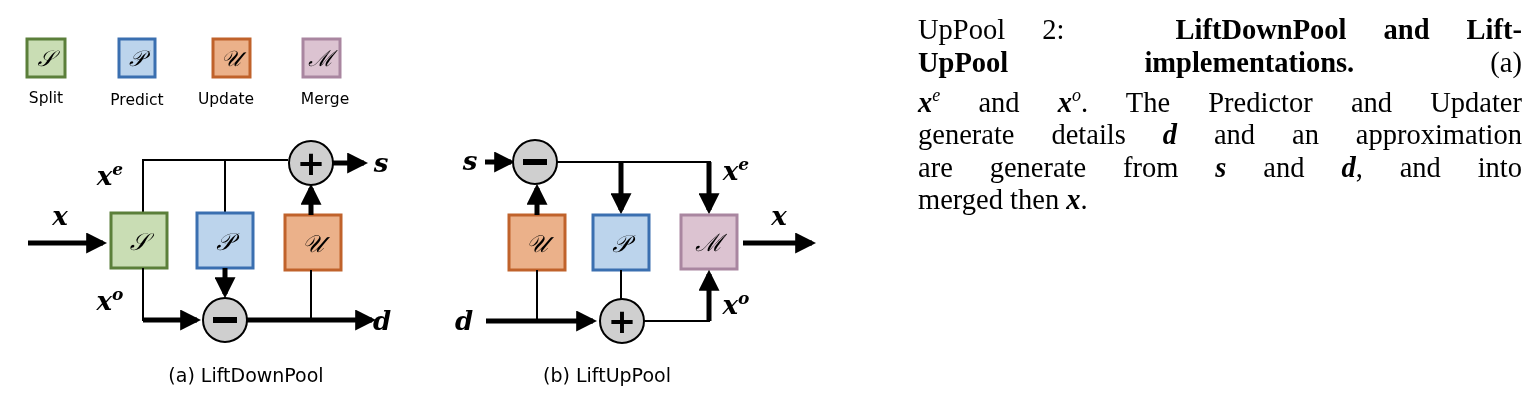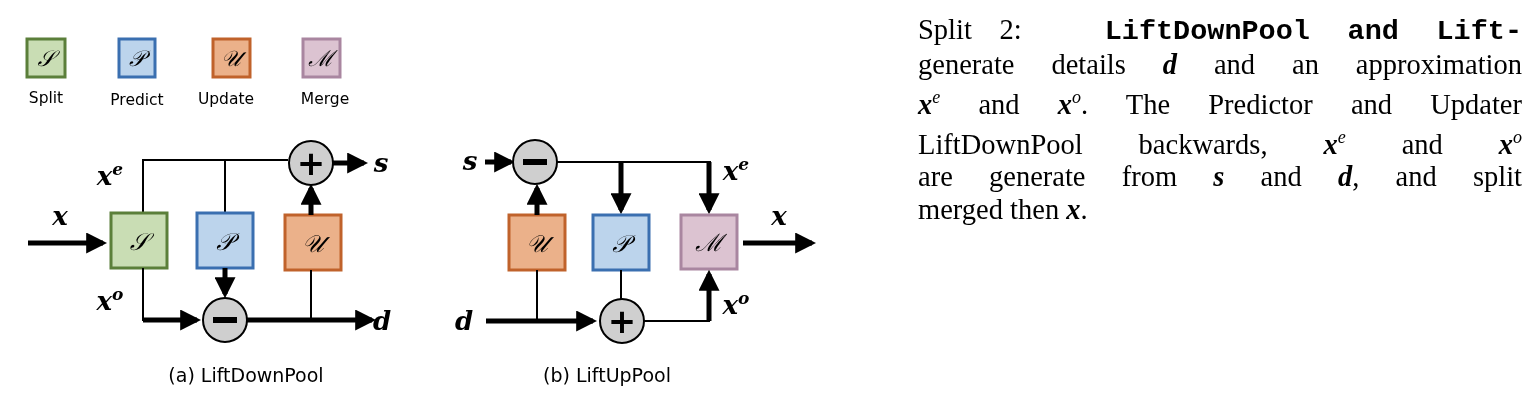--- a/index.html
+++ b/index.html
@@ -5,21 +5,21 @@
     html, body { margin: 0; padding: 0; background: #ffffff; }
     body { width: 1530px; height: 410px; position: relative; overflow: hidden; }
     #figure { position: absolute; left: 0; top: 0; width: 880px; height: 410px; }
     .sans { font-family: "DejaVu Sans", sans-serif; }
     .serif { font-family: "DejaVu Serif", serif; }
     #caption {
       position: absolute; left: 918px; top: 14px; width: 604px;
       font-family: "Liberation Serif", serif; font-size: 28.5px; line-height: 32.5px;
       color: #000; text-align: justify;
     }
-    #caption b { font-weight: bold; font-family: Liberation Mono, monospace; }
+    #caption b { font-weight: bold; }
     #caption .m { font-weight: bold; font-style: italic; }
     #caption .line { display: block; text-align: justify; text-align-last: justify; white-space: nowrap; }
     #caption .line.last { text-align-last: left; }
   </style>
 </head>
 <body>
 
 <svg id="figure" viewBox="0 0 880 410" xmlns="http://www.w3.org/2000/svg">
   <defs>
     <marker id="ah" viewBox="0 0 10 10" refX="8" refY="5" markerWidth="4.2" markerHeight="4.2" orient="auto">
@@ -126,19 +126,19 @@
 
     <polyline points="644,321 709,321 709,300" fill="none" stroke="#000" stroke-width="2"></polyline>
     <line x1="709" y1="321" x2="709" y2="274" stroke="#000" stroke-width="5" marker-end="url(#ah)"></line>
     <text x="736" y="314" text-anchor="middle" class="serif" font-size="26" font-weight="bold" font-style="italic"><tspan>x</tspan><tspan dy="-10" font-size="17">o</tspan></text>
 
     <text x="607" y="382" text-anchor="middle" class="sans" font-size="19">(b) LiftUpPool</text>
   </g>
 </svg>
 
 <div id="caption">
-  <span class="line"><span>Split 2:</span>&nbsp;&nbsp;&nbsp;<b>LiftDownPool and Lift-</b></span>
+  <span class="line"><span>UpPool 2:</span>&nbsp;&nbsp;&nbsp;<b>LiftDownPool and Lift-</b></span>
+  <span class="line"><b>UpPool implementations.</b> <span>(a)</span></span>
+  <span class="line"><span class="m">x</span><sup style="font-style:italic;font-size:18px">e</sup> <span>and</span> <span class="m">x</span><sup style="font-style:italic;font-size:18px">o</sup><span>. The Predictor and Updater</span></span>
   <span class="line"><span>generate details</span> <span class="m">d</span> <span>and an approximation</span></span>
-  <span class="line"><span class="m">x</span><sup style="font-style:italic;font-size:18px">e</sup> <span>and</span> <span class="m">x</span><sup style="font-style:italic;font-size:18px">o</sup><span>. The Predictor and Updater</span></span>
-  <span class="line"><span>LiftDownPool backwards,</span> <span class="m">x</span><sup style="font-style:italic;font-size:18px">e</sup> <span>and</span> <span class="m">x</span><sup style="font-style:italic;font-size:18px">o</sup></span>
-  <span class="line"><span>are generate from</span> <span class="m">s</span> <span>and</span> <span class="m">d</span><span>, and split</span></span>
+  <span class="line"><span>are generate from</span> <span class="m">s</span> <span>and</span> <span class="m">d</span><span>, and into</span></span>
   <span class="line last"><span>merged then</span> <span class="m">x</span><span>.</span></span>
 </div>
 
 </body></html>

